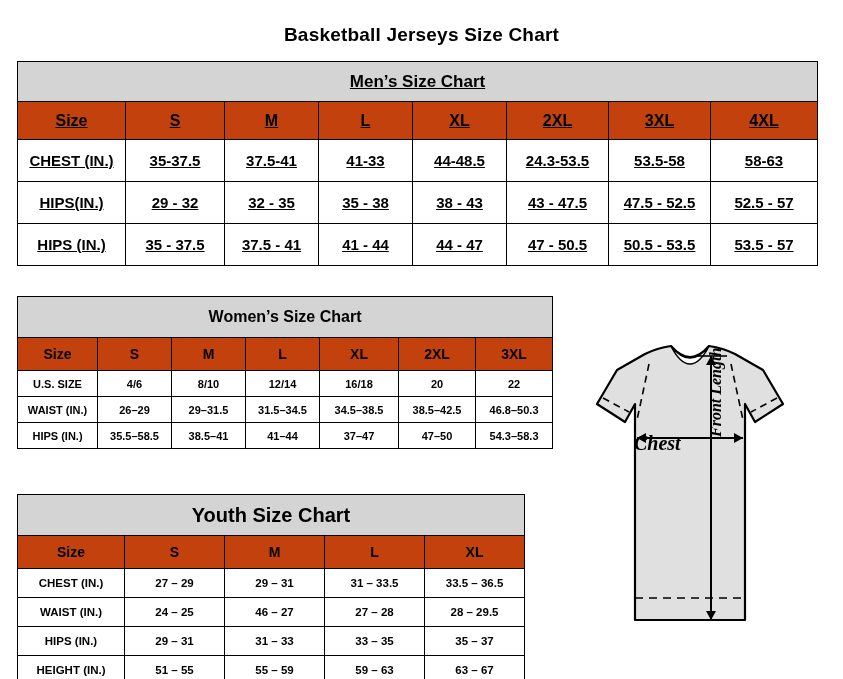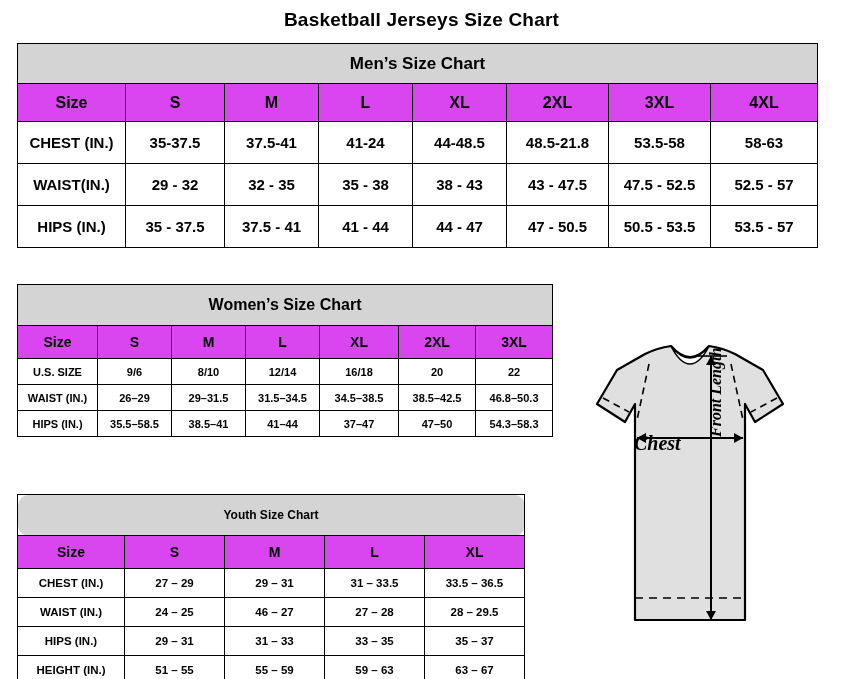--- a/index.html
+++ b/index.html
@@ -12,72 +12,73 @@
     height: 679px;
     font-family: "Liberation Sans", sans-serif;
     color: #000000;
     position: relative;
     overflow: hidden;
   }
   #page-title {
     text-align: center;
     font-size: 19px;
     font-weight: bold;
-    padding-top: 9px;
+    padding-top: 24px;
     letter-spacing: 0.2px;
   }
 
   table {
     border-collapse: collapse;
     table-layout: fixed;
   }
   table td, table th {
     border: 1px solid #000000;
     text-align: center;
     vertical-align: middle;
     background: #ffffff;
   }
   .chart-title td {
     background: #d4d4d4;
     font-weight: bold;
   }
   .hdr-row td {
     font-weight: bold;
-    background: #d946ef;
+    background: #c2410c;
   }
   .row-label {
     font-weight: bold;
   }
 
   
   #mens-chart {
     position: absolute;
     left: 17px;
-    top: 43px;
+    top: 61px;
     width: 800px;
+    text-decoration: underline;
   }
   #mens-chart .chart-title td {
     font-size: 17px;
     height: 37px;
   }
   #mens-chart .hdr-row td {
     font-size: 16px;
     height: 35px;
   }
   #mens-chart tbody td {
     font-size: 15px;
     height: 39px;
     font-weight: bold;
   }
 
   
   #womens-chart {
     position: absolute;
     left: 17px;
-    top: 284px;
+    top: 296px;
     width: 535px;
   }
   #womens-chart .chart-title td {
     font-size: 16px;
     height: 38px;
   }
   #womens-chart .hdr-row td {
     font-size: 14px;
     height: 30px;
   }
@@ -91,23 +92,22 @@
   }
 
   
   #youth-chart {
     position: absolute;
     left: 17px;
     top: 494px;
     width: 507px;
   }
   #youth-chart .chart-title td {
-    font-size: 12px;
+    font-size: 20px;
     height: 38px;
-    border-radius: 11px;
   }
   #youth-chart .hdr-row td {
     font-size: 14px;
     height: 30px;
   }
   #youth-chart tbody td {
     font-size: 11.5px;
     height: 26px;
     font-weight: bold;
   }
@@ -172,28 +172,28 @@
       <td>L</td>
       <td>XL</td>
       <td>2XL</td>
       <td>3XL</td>
       <td>4XL</td>
     </tr>
     <tr>
       <td class="row-label">CHEST (IN.)</td>
       <td>35-37.5</td>
       <td>37.5-41</td>
-      <td>41-24</td>
+      <td>41-33</td>
       <td>44-48.5</td>
-      <td>48.5-21.8</td>
+      <td>24.3-53.5</td>
       <td>53.5-58</td>
       <td>58-63</td>
     </tr>
     <tr>
-      <td class="row-label">WAIST(IN.)</td>
+      <td class="row-label">HIPS(IN.)</td>
       <td>29 - 32</td>
       <td>32 - 35</td>
       <td>35 - 38</td>
       <td>38 - 43</td>
       <td>43 - 47.5</td>
       <td>47.5 - 52.5</td>
       <td>52.5 - 57</td>
     </tr>
     <tr>
       <td class="row-label">HIPS (IN.)</td>
@@ -226,21 +226,21 @@
       <td>Size</td>
       <td>S</td>
       <td>M</td>
       <td>L</td>
       <td>XL</td>
       <td>2XL</td>
       <td>3XL</td>
     </tr>
     <tr>
       <td class="row-label">U.S. SIZE</td>
-      <td>9/6</td>
+      <td>4/6</td>
       <td>8/10</td>
       <td>12/14</td>
       <td>16/18</td>
       <td>20</td>
       <td>22</td>
     </tr>
     <tr>
       <td class="row-label">WAIST  (IN.)</td>
       <td>26–29</td>
       <td>29–31.5</td>

